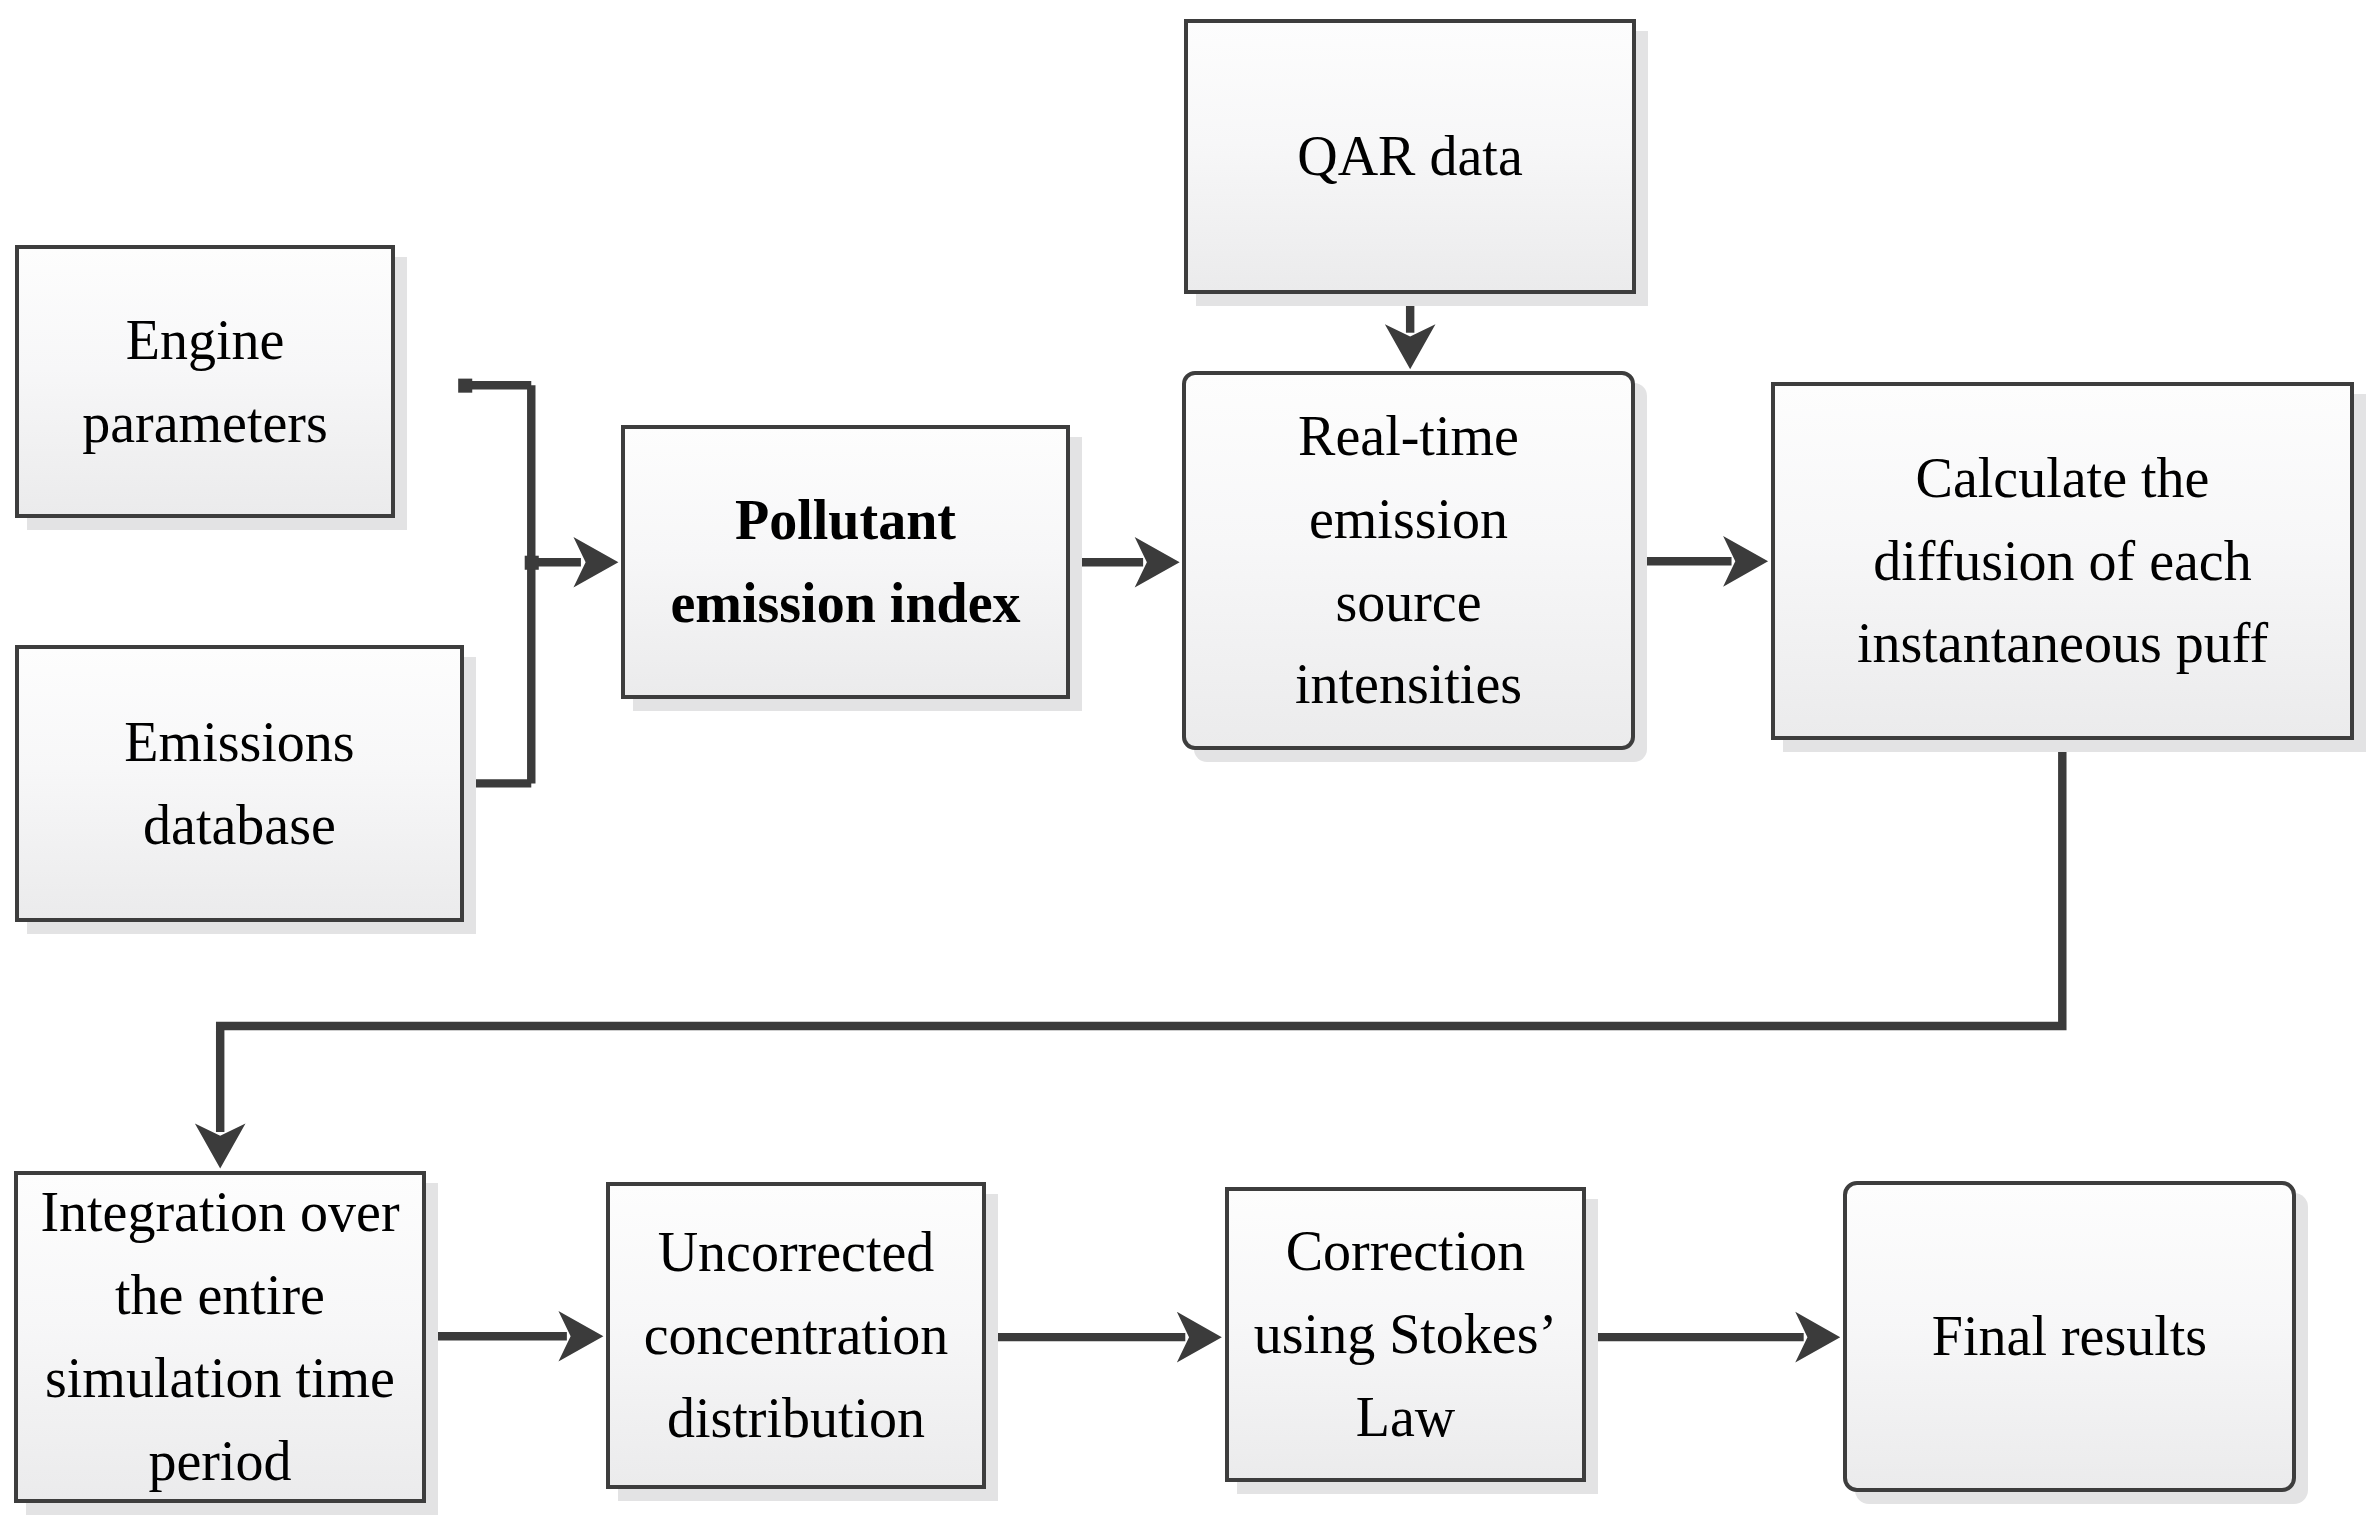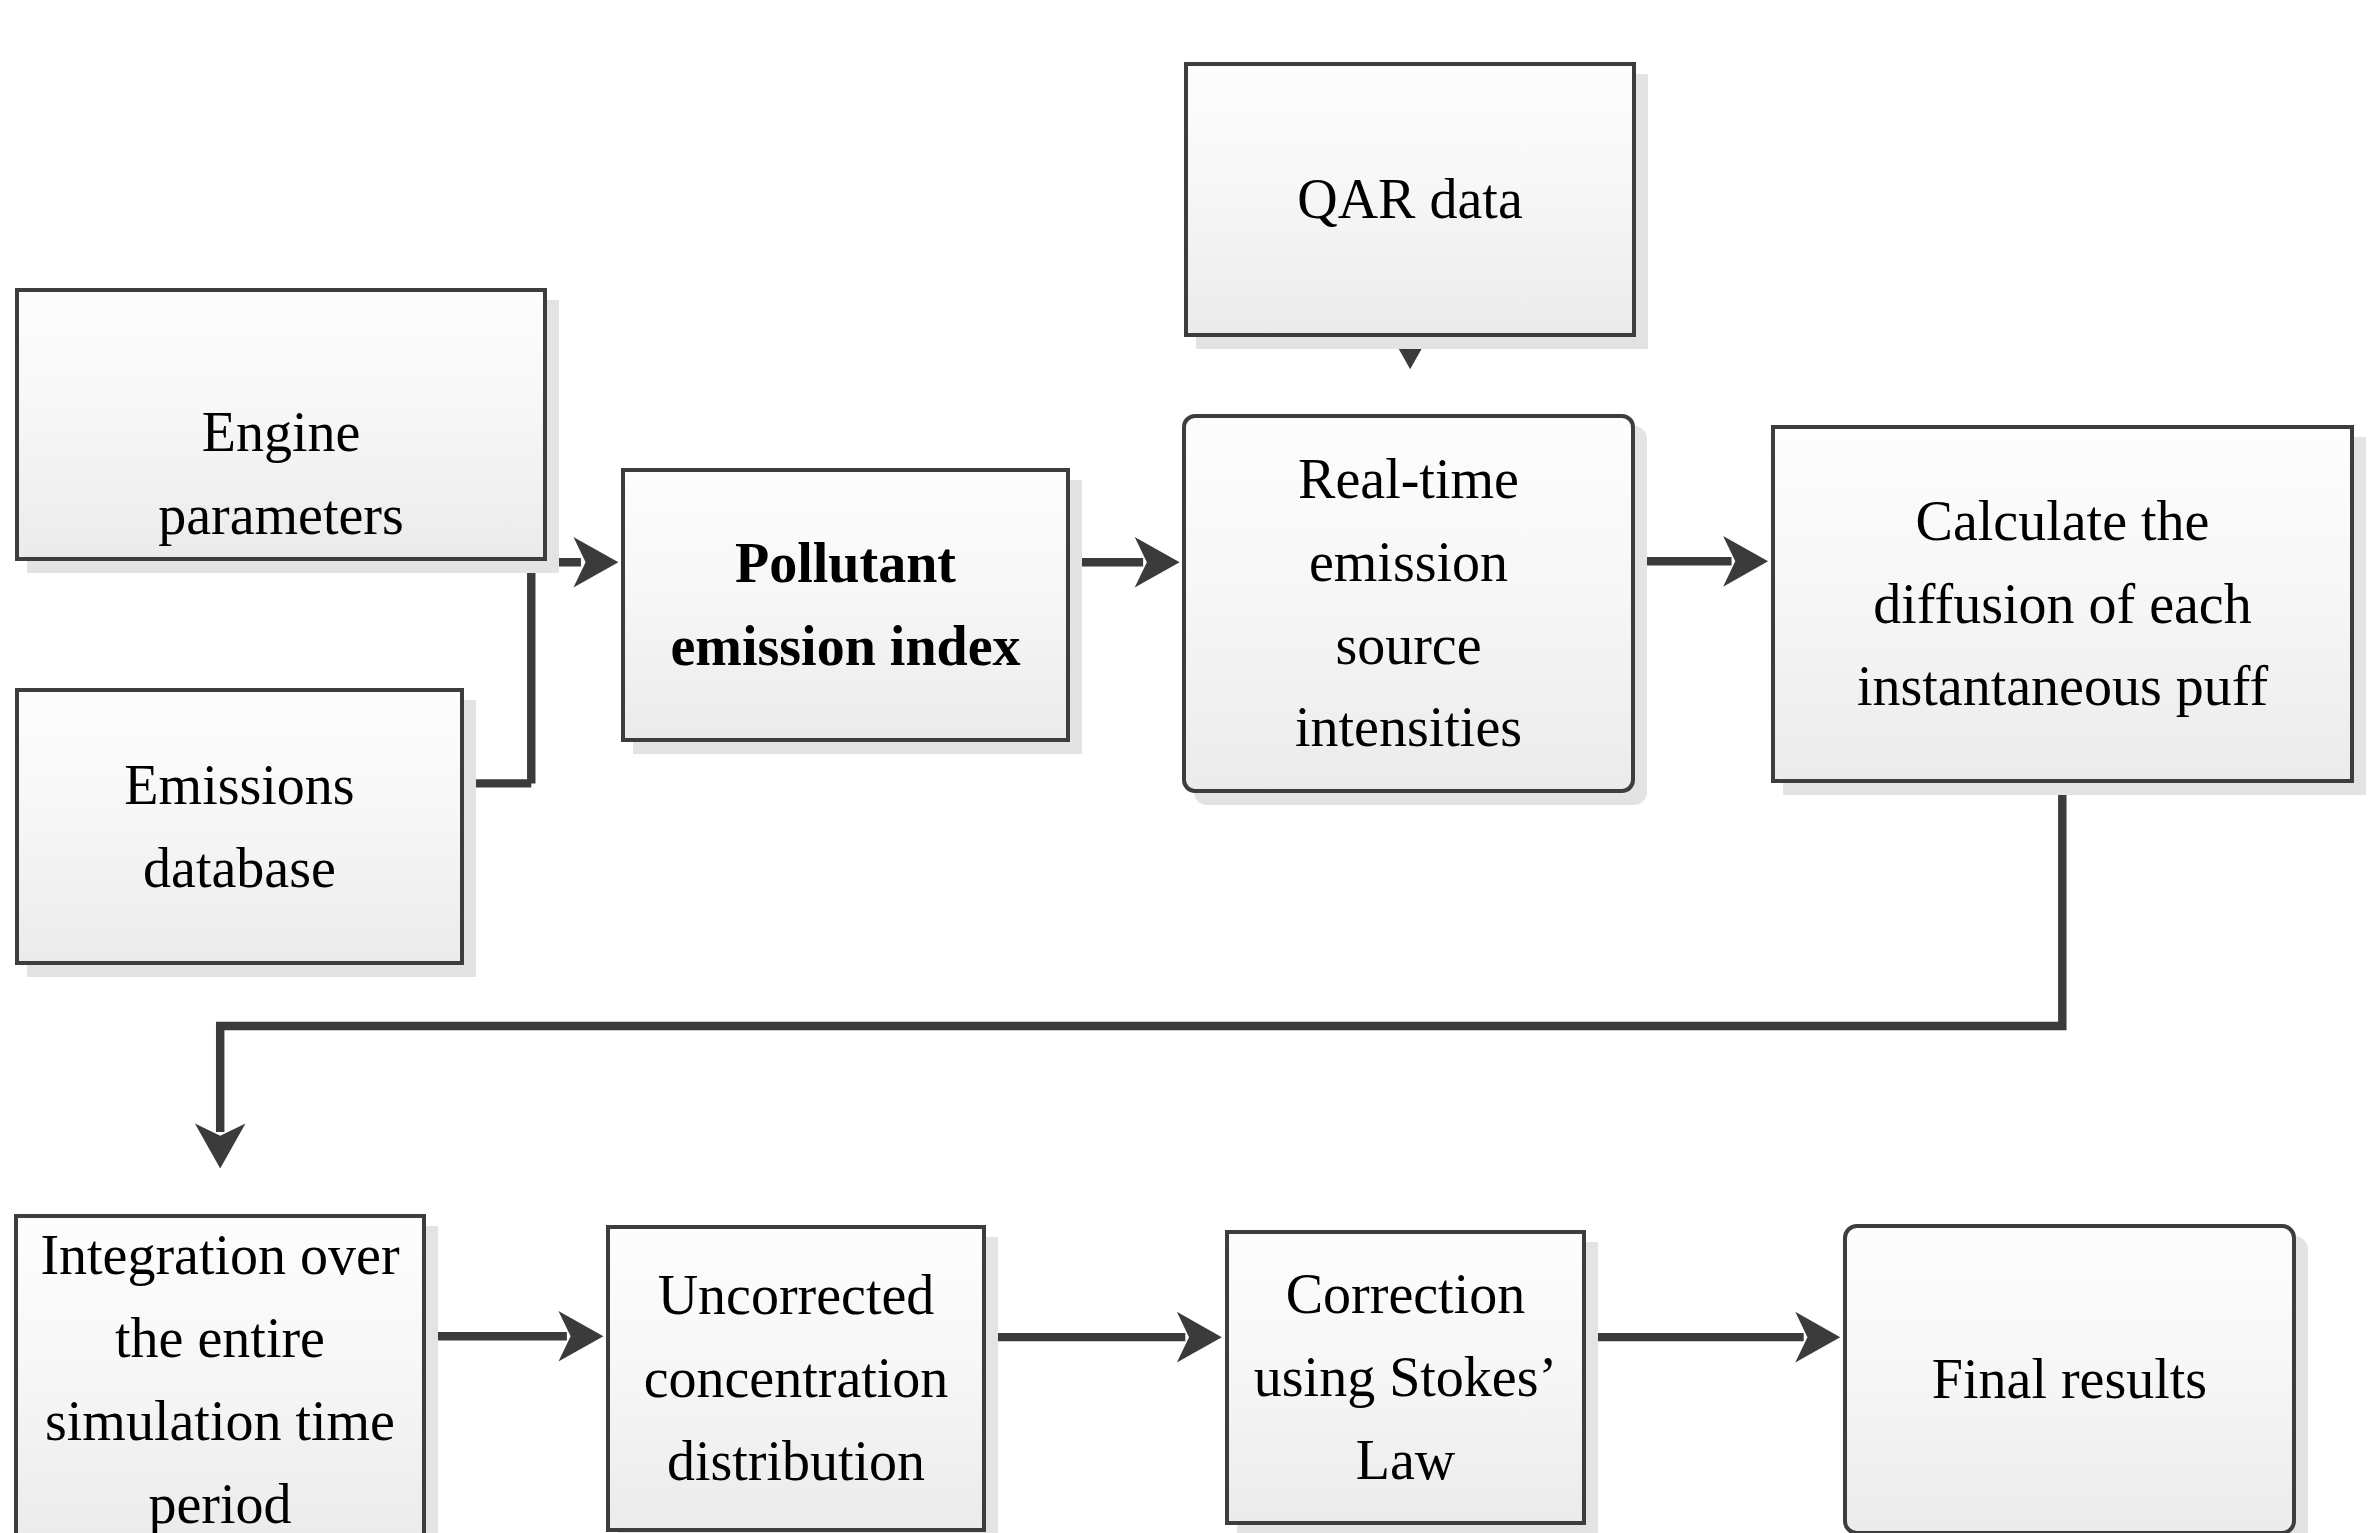--- a/index.html
+++ b/index.html
@@ -14,24 +14,23 @@
   .node{
     position:absolute;
     box-sizing:border-box;
     border:4.7px solid #3d3d3d;
     background:linear-gradient(180deg,#fdfdfd 0%,#f7f7f8 45%,#ebebec 100%);
     box-shadow:12px 12px 0 0 #e3e3e4;
     display:flex;align-items:center;justify-content:center;
     text-align:center;
     font-size:56px;line-height:1.48;color:#000000;
     white-space:pre-line;
-    margin-top:43px;
   }
   
-  .n-engine     {left:15px;  top:245px;  width:532px; height:273px;align-items:flex-end;}
+  .n-engine     {left:15px;  top:245px;  width:380px; height:273px;}
   .n-emissions  {left:15px;  top:645px;  width:449px; height:277px;text-align:center;}
   .n-pollutant  {left:621px; top:425px;  width:449px; height:274px;font-weight:bold;}
   .n-qar        {left:1184px;top:19px;   width:452px; height:275px;}
   .n-realtime   {left:1182px;top:371px;  width:453px; height:379px;border-radius:13px;}
   .n-calculate  {left:1771px;top:382px;  width:583px; height:358px;text-align:center;}
   .n-integration{left:14px;  top:1171px; width:412px; height:332px;}
   .n-uncorrected{left:606px; top:1182px; width:380px; height:307px;}
   .n-correction {left:1225px;top:1187px; width:361px; height:295px;}
   .n-final      {left:1843px;top:1181px; width:453px; height:311px;border-radius:14px;}
 </style>

